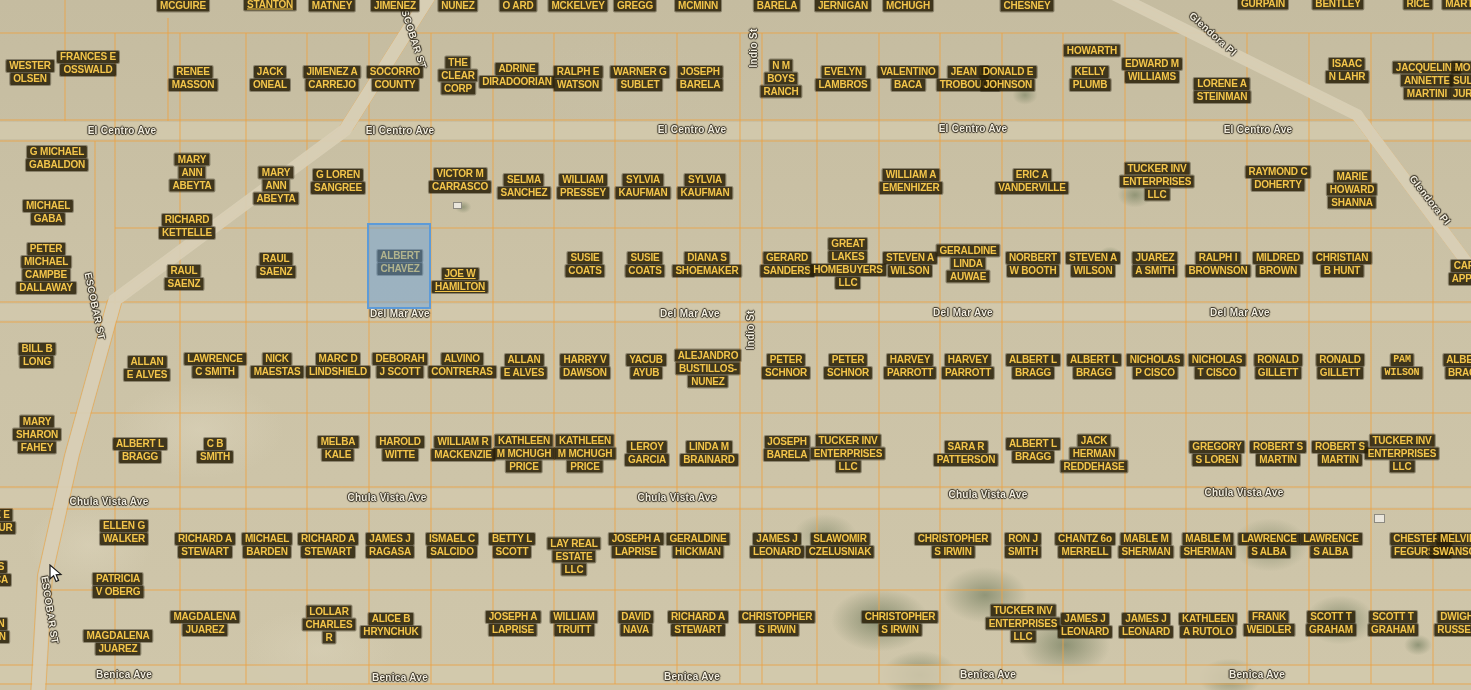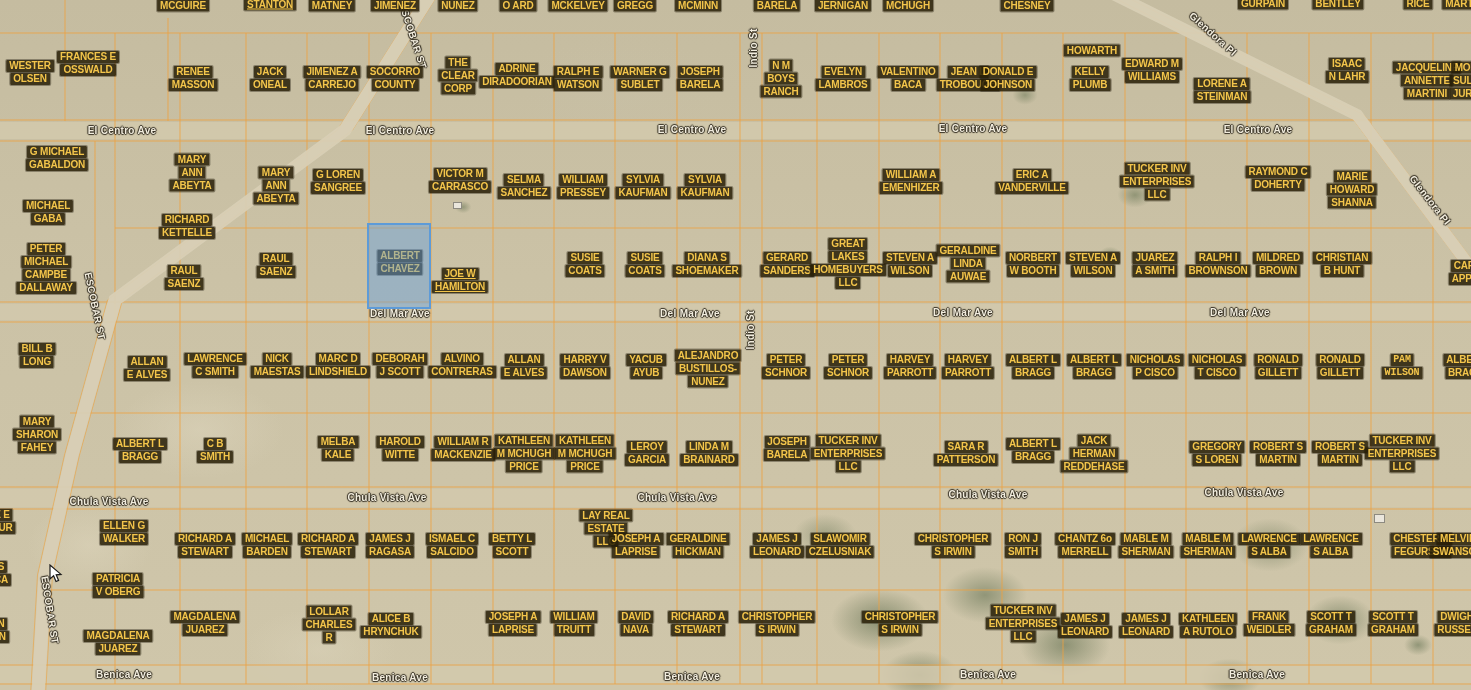--- a/index.html
+++ b/index.html
@@ -623,21 +623,21 @@
         <span>RAGASA</span>
       </div>
       <div class="plabel" style="left: 452px; top: 545px;">
         <span>ISMAEL C</span>
         <span>SALCIDO</span>
       </div>
       <div class="plabel" style="left: 512px; top: 545px;">
         <span>BETTY L</span>
         <span>SCOTT</span>
       </div>
-      <div class="plabel" style="left: 574px; top: 528px; margin-left: 32px;">
+      <div class="plabel" style="left: 574px; top: 556px;">
         <span>LAY REAL</span>
         <span>ESTATE</span>
         <span>LLC</span>
       </div>
       <div class="plabel" style="left: 636px; top: 545px;">
         <span>JOSEPH A</span>
         <span>LAPRISE</span>
       </div>
       <div class="plabel" style="left: 698px; top: 545px;">
         <span>GERALDINE</span>

